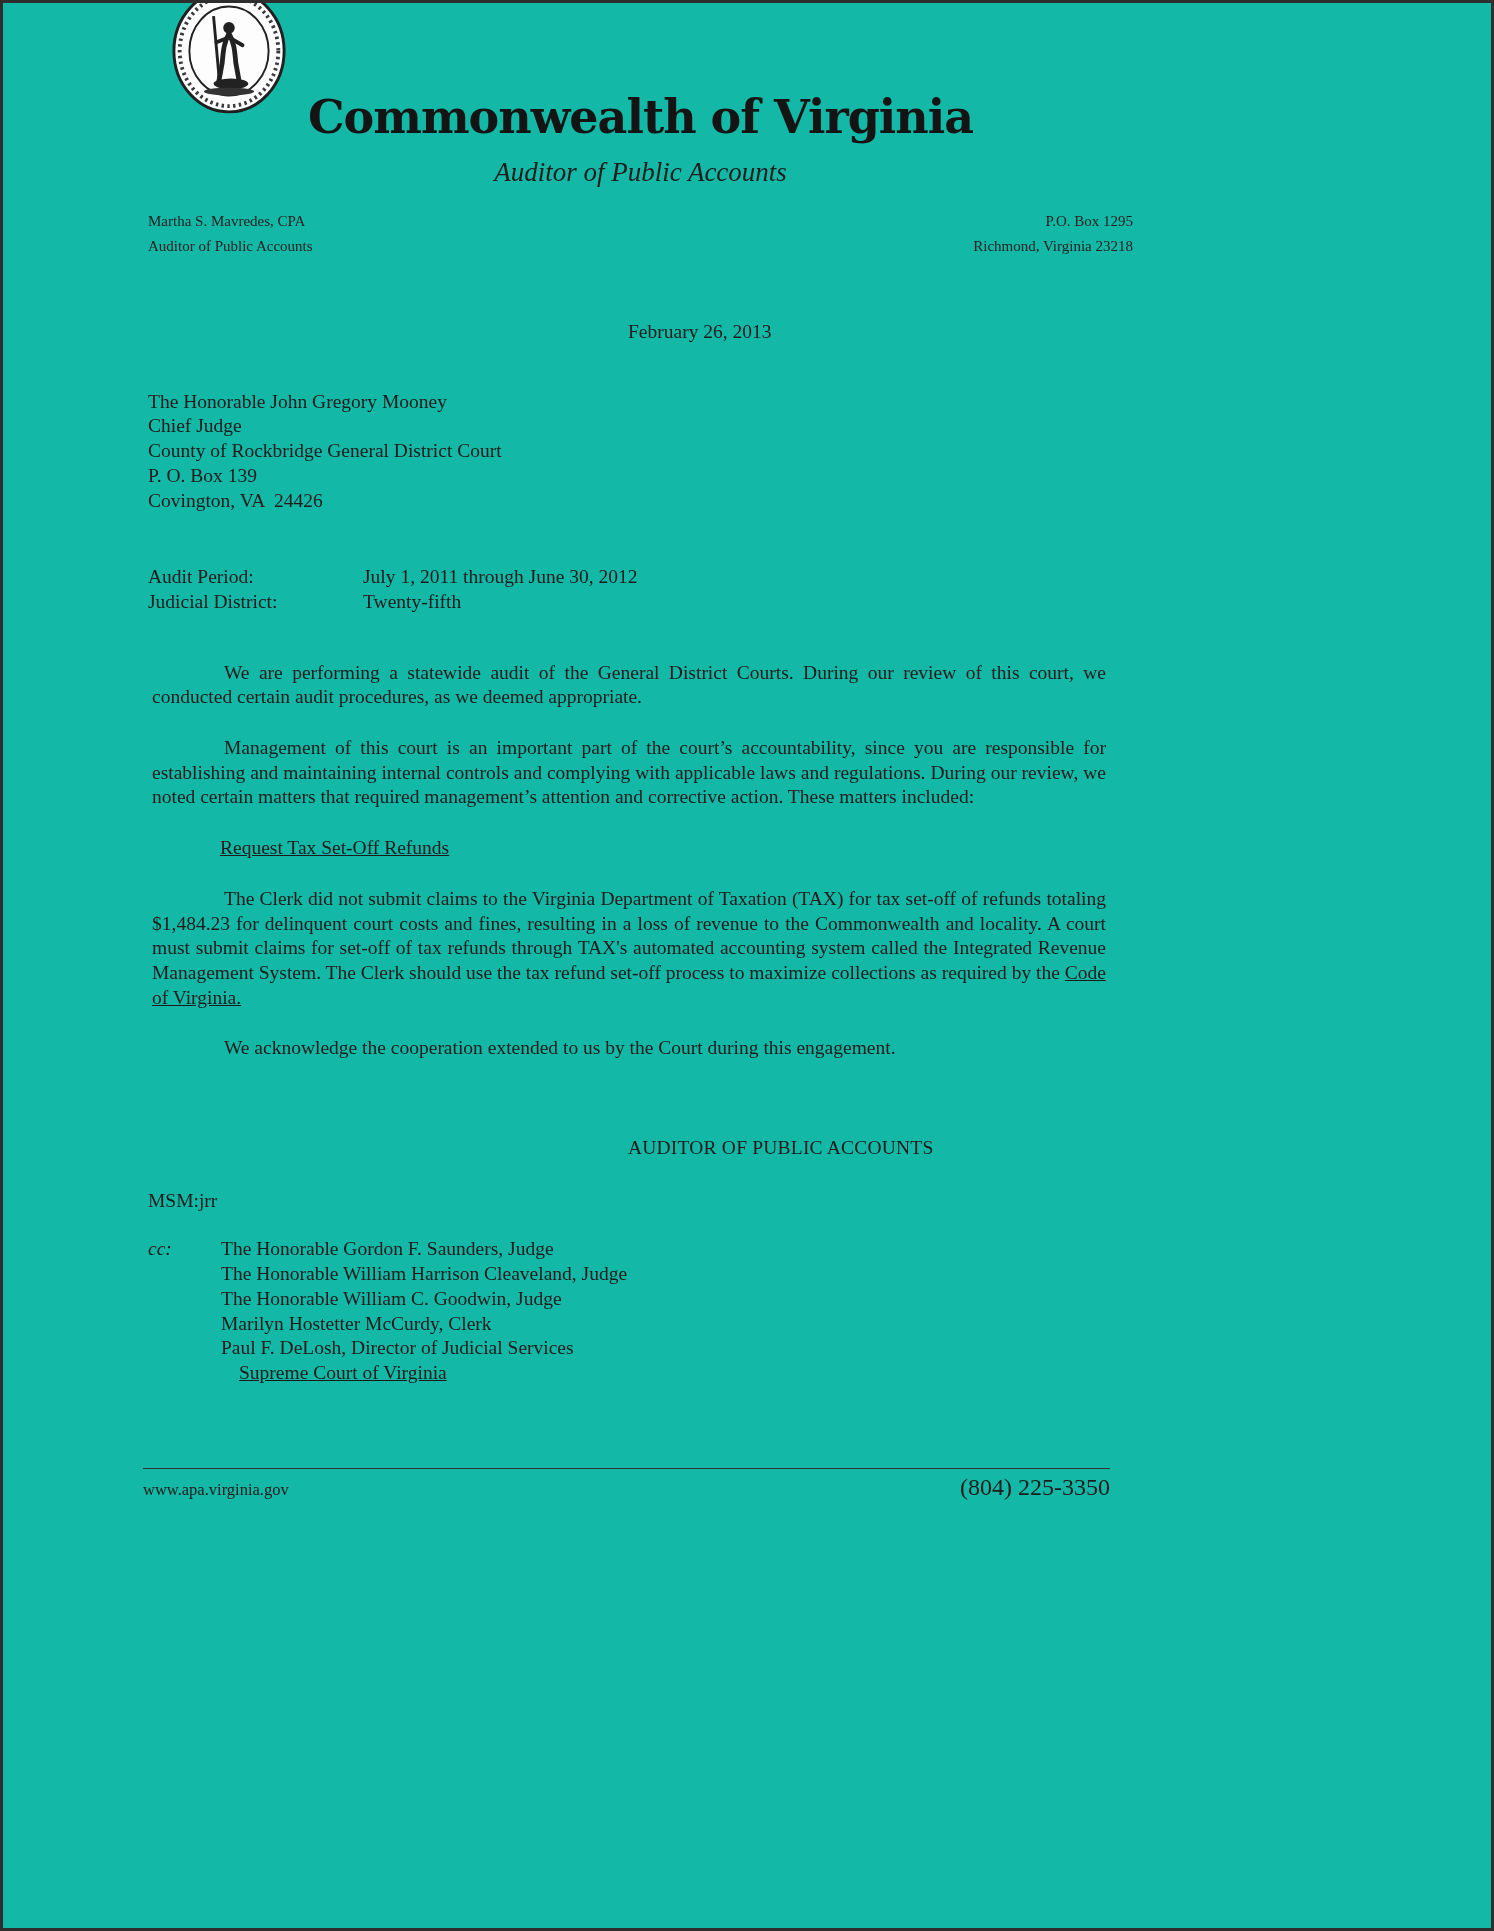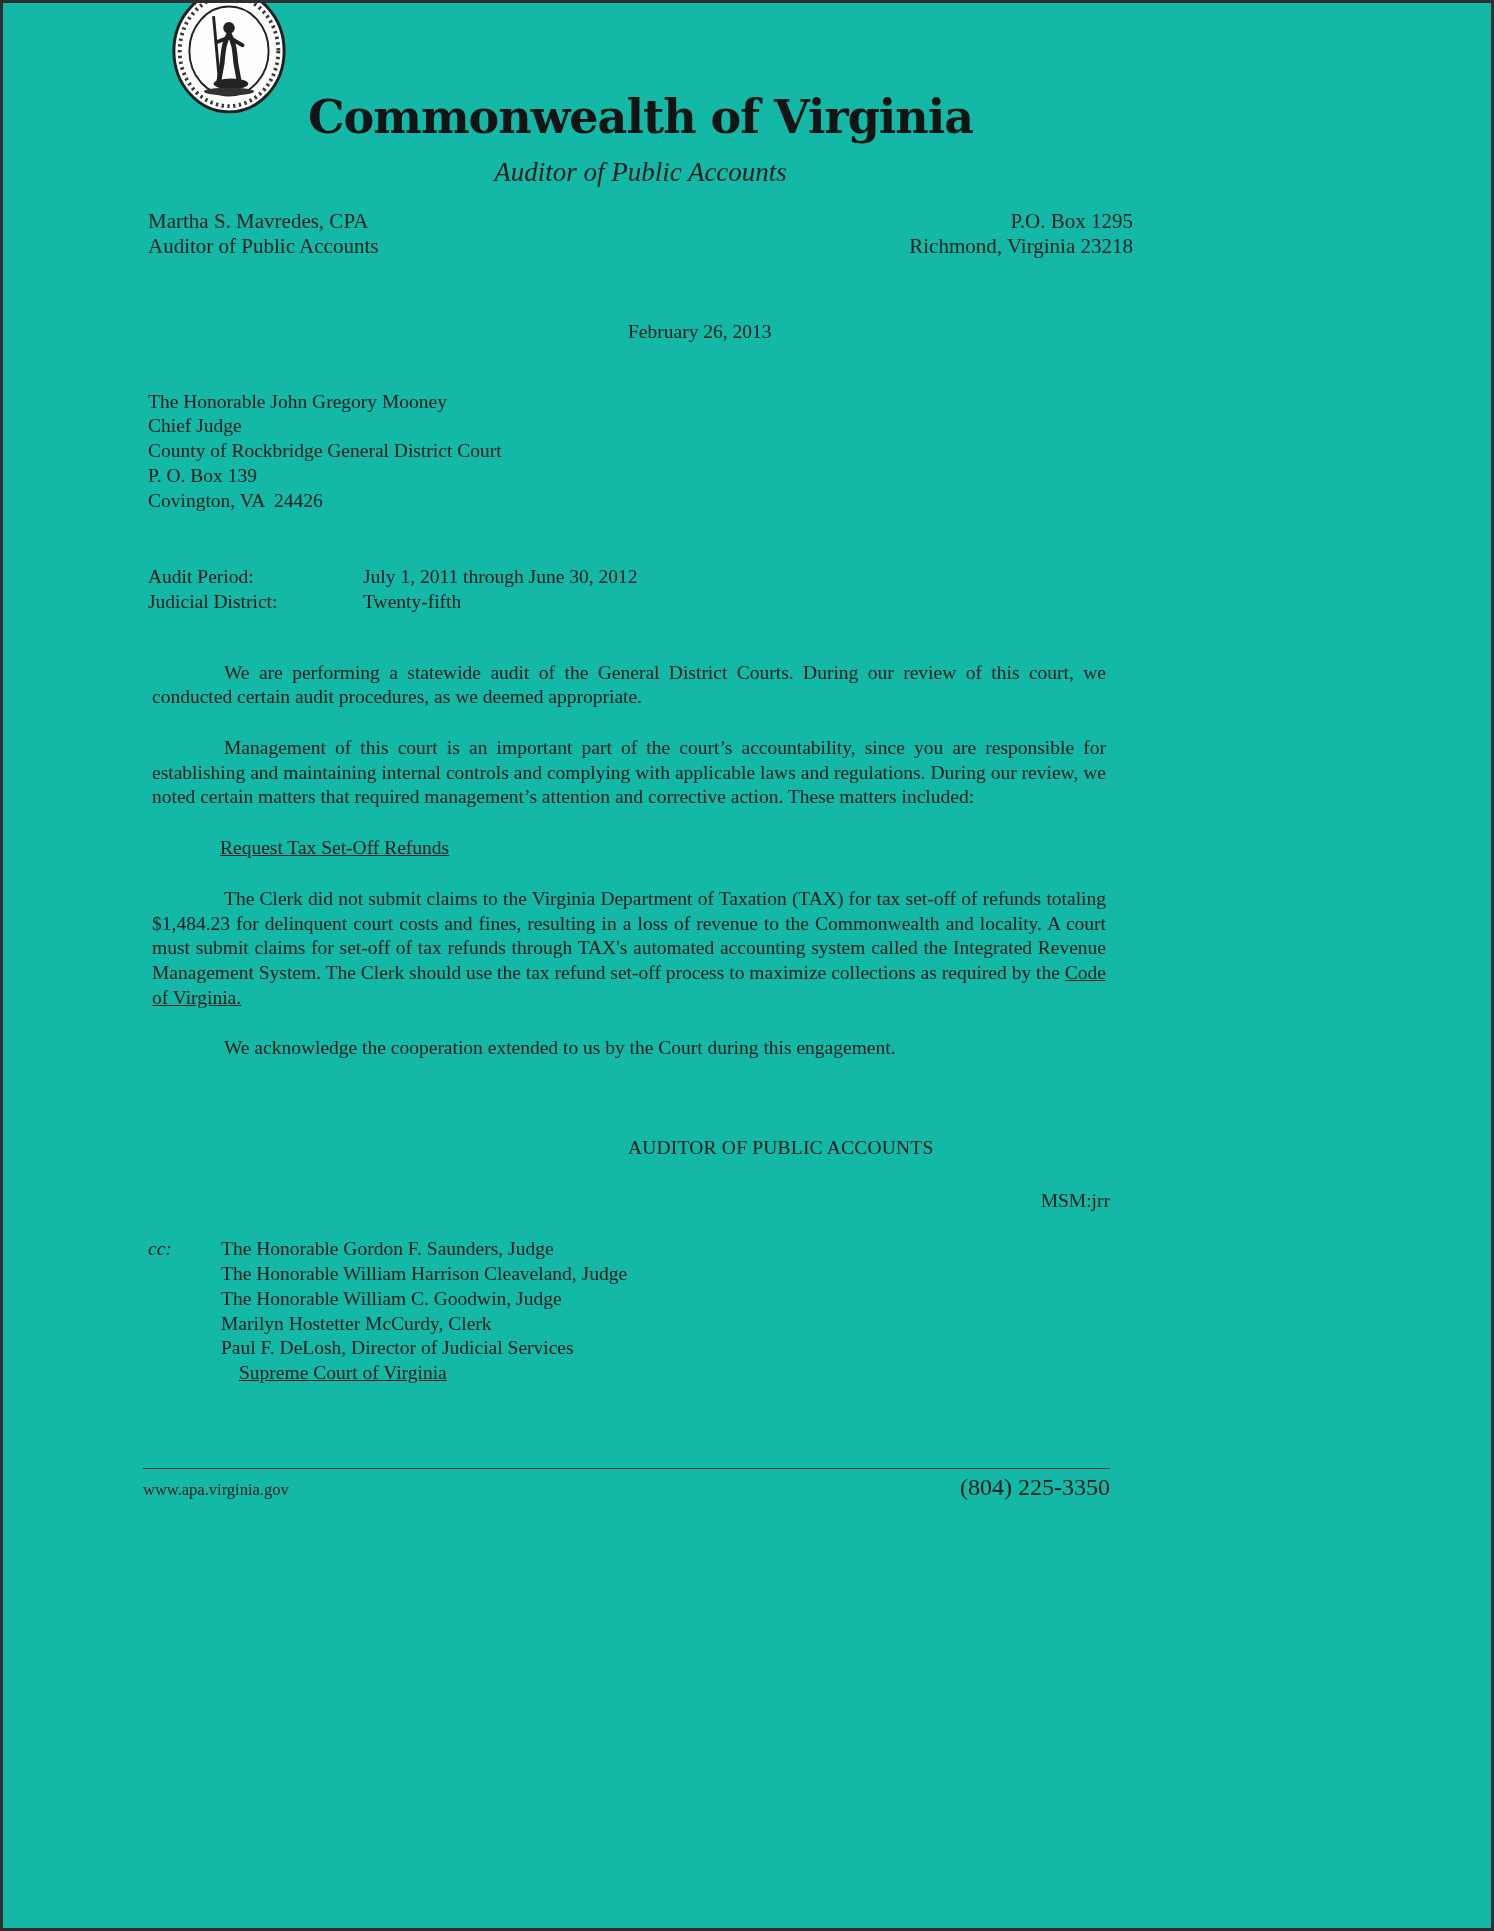--- a/index.html
+++ b/index.html
@@ -47,21 +47,21 @@
     font-size: 27px;
     line-height: 30px;
     color: #1d1d1d;
   }
   .head-row {
     margin-left: 145px;
     width: 985px;
     margin-top: 22px;
     display: flex;
     justify-content: space-between;
-    font-size: 21px;
+    font-size: 15px;
     line-height: 24.5px;
     color: #222;
   }
   .head-row .right { text-align: right; }
   
   .body-col {
     margin-left: 145px;
     width: 962px;
     font-size: 19.5px;
     line-height: 24.7px;
@@ -85,21 +85,21 @@
     margin: 0;
     margin-top: 26px;
     text-indent: 72px;
   }
   .underline { text-decoration: underline; }
   .signature {
     margin-top: 75px;
     padding-left: 480px;
     letter-spacing: 0.2px;
   }
-  .typist { margin-top: 28px; text-align: right; }
+  .typist { margin-top: 28px; }
   .cc-block { margin-top: 24px; display: flex; }
   .cc-label { width: 73px; flex: 0 0 73px; font-style: italic; }
   .cc-list div { white-space: pre-wrap; }
   .cc-sub { padding-left: 18px; text-decoration: underline; }
   
   .footer {
     position: absolute;
     left: 140px;
     top: 1465px;
     width: 967px;

